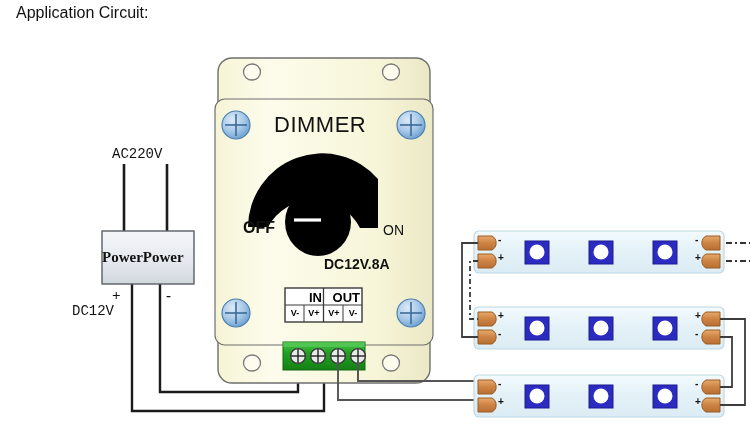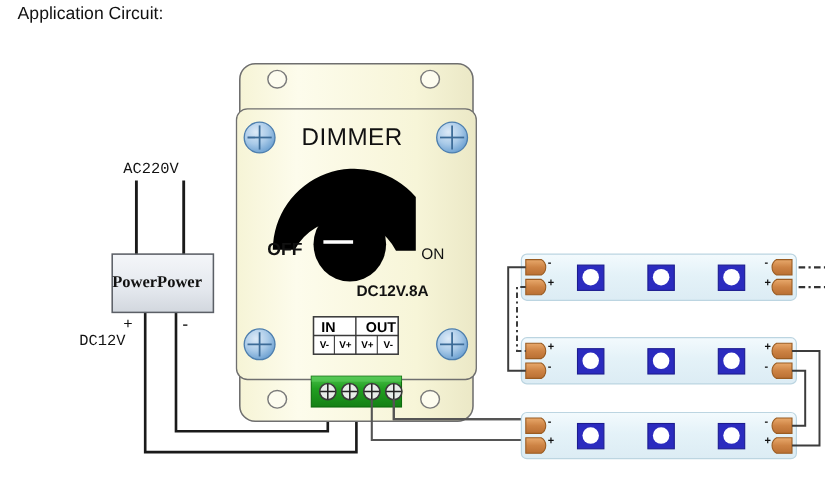--- a/index.html
+++ b/index.html
@@ -241,21 +241,21 @@
   <div class="txt" id="ac-label">AC220V</div>
   <div class="txt" id="dc-label">DC12V</div>
   <div class="txt" id="plus-label">+</div>
   <div class="txt" id="minus-label">-</div>
 
   <div class="txt" id="dimmer-word">DIMMER</div>
   <div class="txt" id="off-word">OFF</div>
   <div class="txt" id="on-word">ON</div>
   <div class="txt" id="rating-word">DC12V.8A</div>
 
-  <div class="term-hd" style="left:280px;top:290px;width:30px;text-align:left;">IN</div>
+  <div class="term-hd" style="left:280px;top:290px;width:30px;text-align:right;">IN</div>
   <div class="term-hd" style="left:314px;top:290px;width:34px;text-align:right;">OUT</div>
 
   <div class="term-sub" style="left:274px;top:308px;width:18px;text-align:center;">V-</div>
   <div class="term-sub" style="left:293px;top:308px;width:18px;text-align:center;">V+</div>
   <div class="term-sub" style="left:313px;top:308px;width:18px;text-align:center;">V+</div>
   <div class="term-sub" style="left:332px;top:308px;width:18px;text-align:center;">V-</div>
 
   <div class="txt" style="left:486px;top:234px;font-size:10px;font-weight:bold;">-</div>
   <div class="txt" style="left:486px;top:252px;font-size:10px;font-weight:bold;">+</div>
   <div class="txt" style="left:683px;top:234px;font-size:10px;font-weight:bold;">-</div>

